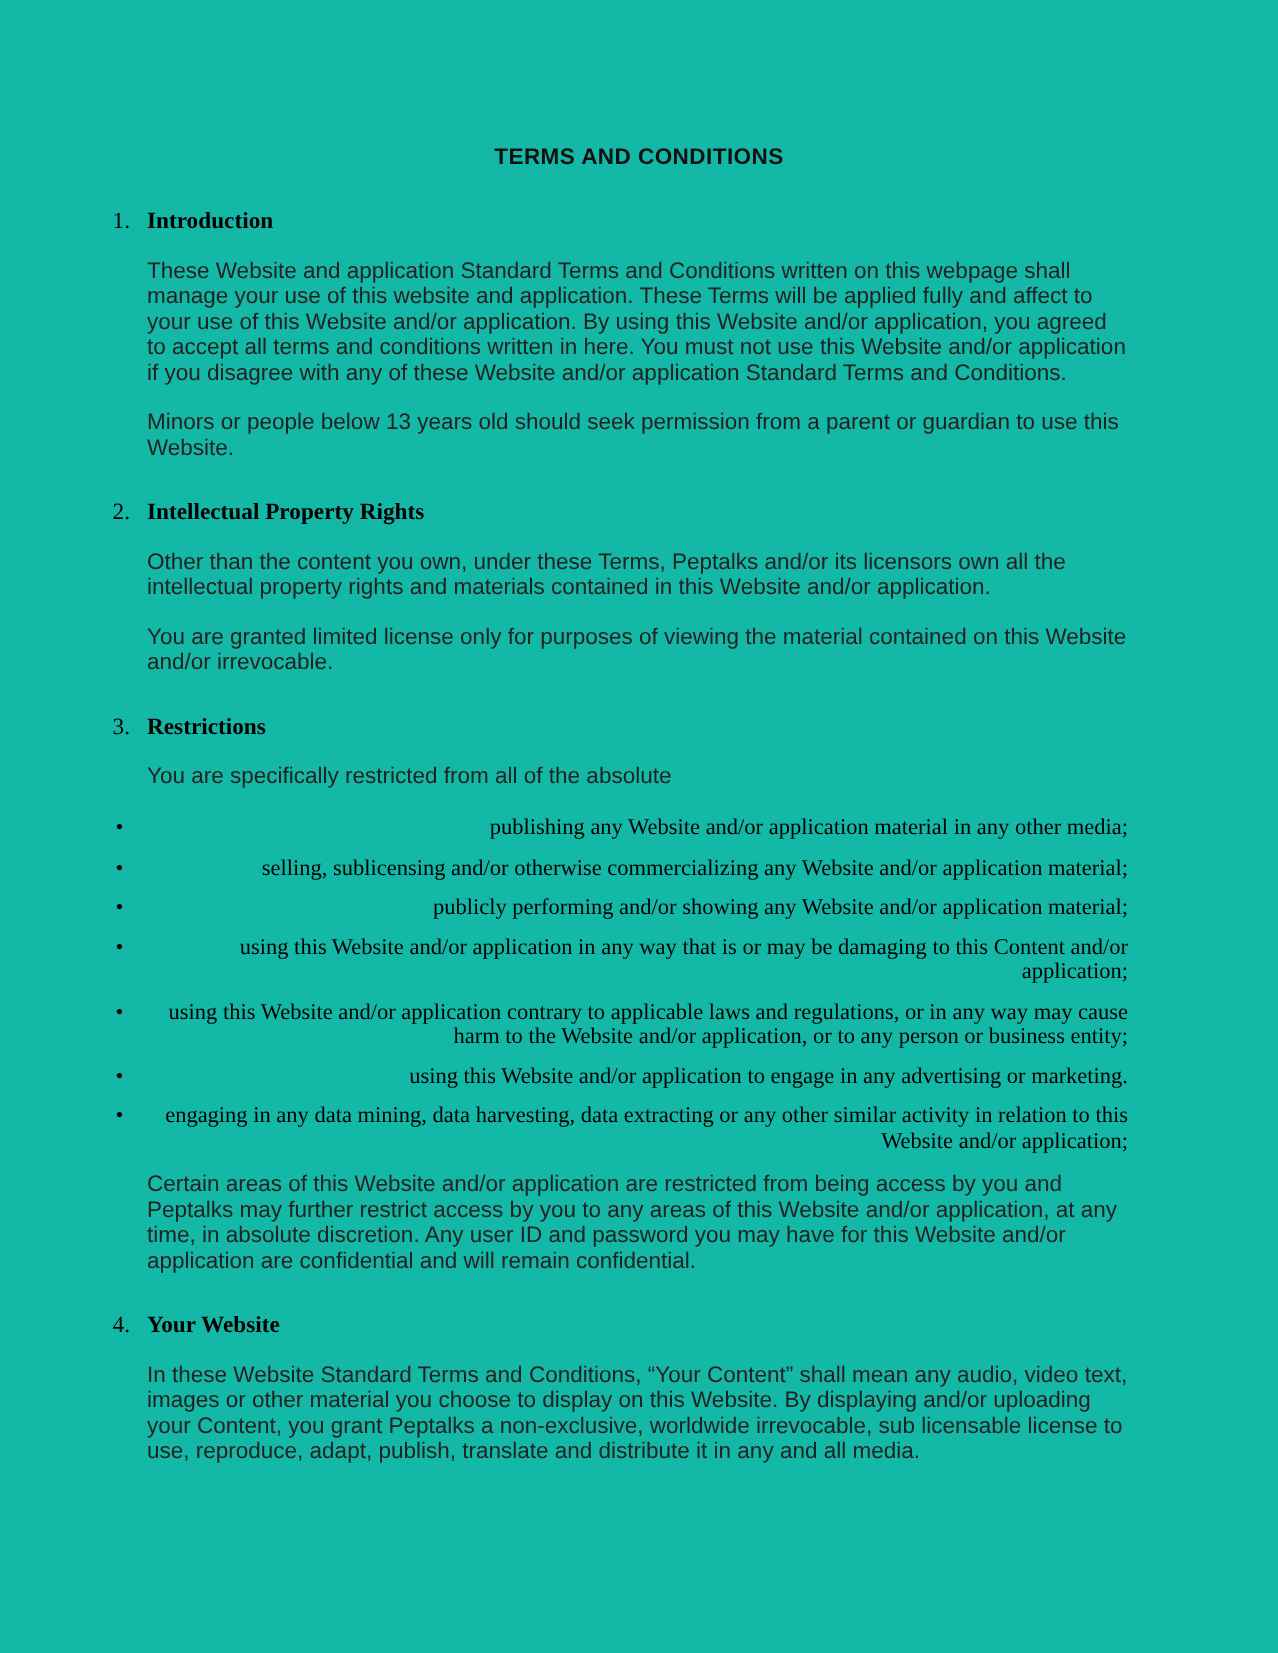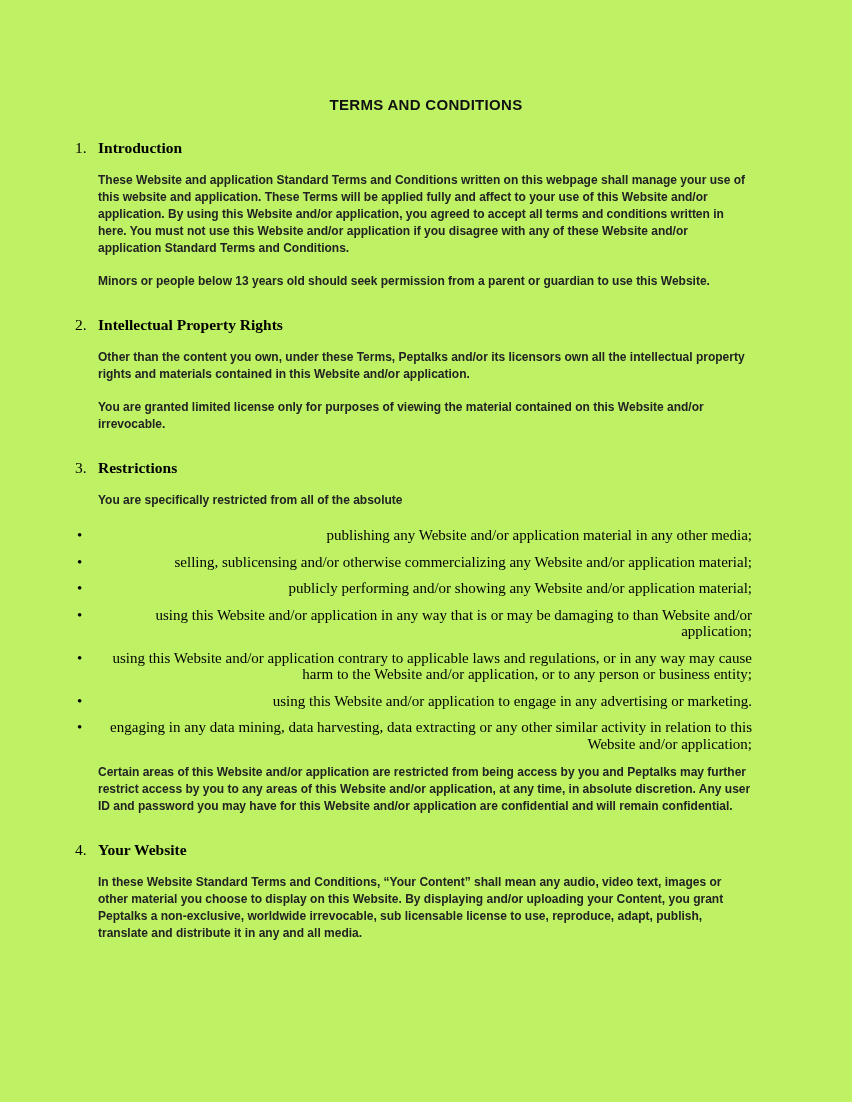--- a/index.html
+++ b/index.html
@@ -4,21 +4,21 @@
 <style>
   html, body {
     margin: 0;
     padding: 0;
     background: #ffffff;
   }
   .page {
     position: relative;
     width: 852px;
     min-height: 1102px;
-    background: #bef264;
+    background: #14b8a6;
     box-sizing: border-box;
     padding-top: 96px;
     color: #1f1f1f;
   }
   .doc-title {
     margin: 0;
     text-align: center;
     font-family: "Liberation Sans", sans-serif;
     font-weight: 700;
     font-size: 15px;
@@ -38,24 +38,23 @@
     line-height: 17px;
   }
   .section-num {
     flex: none;
     width: 23px;
     font-weight: 400;
   }
   .para {
     margin: 16px 0 0 23px;
     font-family: "Liberation Sans", sans-serif;
-    font-size: 12px;
+    font-size: 15px;
     line-height: 17px;
     color: #222;
-    font-weight: bold;
   }
   .bullets {
     list-style: none;
     margin: 18px 0 0 0;
     padding: 0;
     text-align: right;
   }
   .bullets li {
     position: relative;
     padding-left: 23px;
@@ -103,21 +102,21 @@
   <section class="section">
     <div class="section-head">
       <span class="section-num">3.</span>
       <span class="section-title">Restrictions</span>
     </div>
     <p class="para">You are specifically restricted from all of the absolute</p>
     <ul class="bullets">
       <li>publishing any Website and/or application material in any other media;</li>
       <li>selling, sublicensing and/or otherwise commercializing any Website and/or application material;</li>
       <li>publicly performing and/or showing any Website and/or application material;</li>
-      <li>using this Website and/or application in any way that is or may be damaging to than Website and/or application;</li>
+      <li>using this Website and/or application in any way that is or may be damaging to this Content and/or application;</li>
       <li>using this Website and/or application contrary to applicable laws and regulations, or in any way may cause harm to the Website and/or application, or to any person or business entity;</li>
       <li>using this Website and/or application to engage in any advertising or marketing.</li>
       <li>engaging in any data mining, data harvesting, data extracting or any other similar activity in relation to this Website and/or application;</li>
     </ul>
     <p class="para closing">Certain areas of this Website and/or application are restricted from being access by you and Peptalks may further restrict access by you to any areas of this Website and/or application, at any time, in absolute discretion. Any user ID and password you may have for this Website and/or application are confidential and will remain confidential.</p>
   </section>
 
   <section class="section">
     <div class="section-head">
       <span class="section-num">4.</span>

